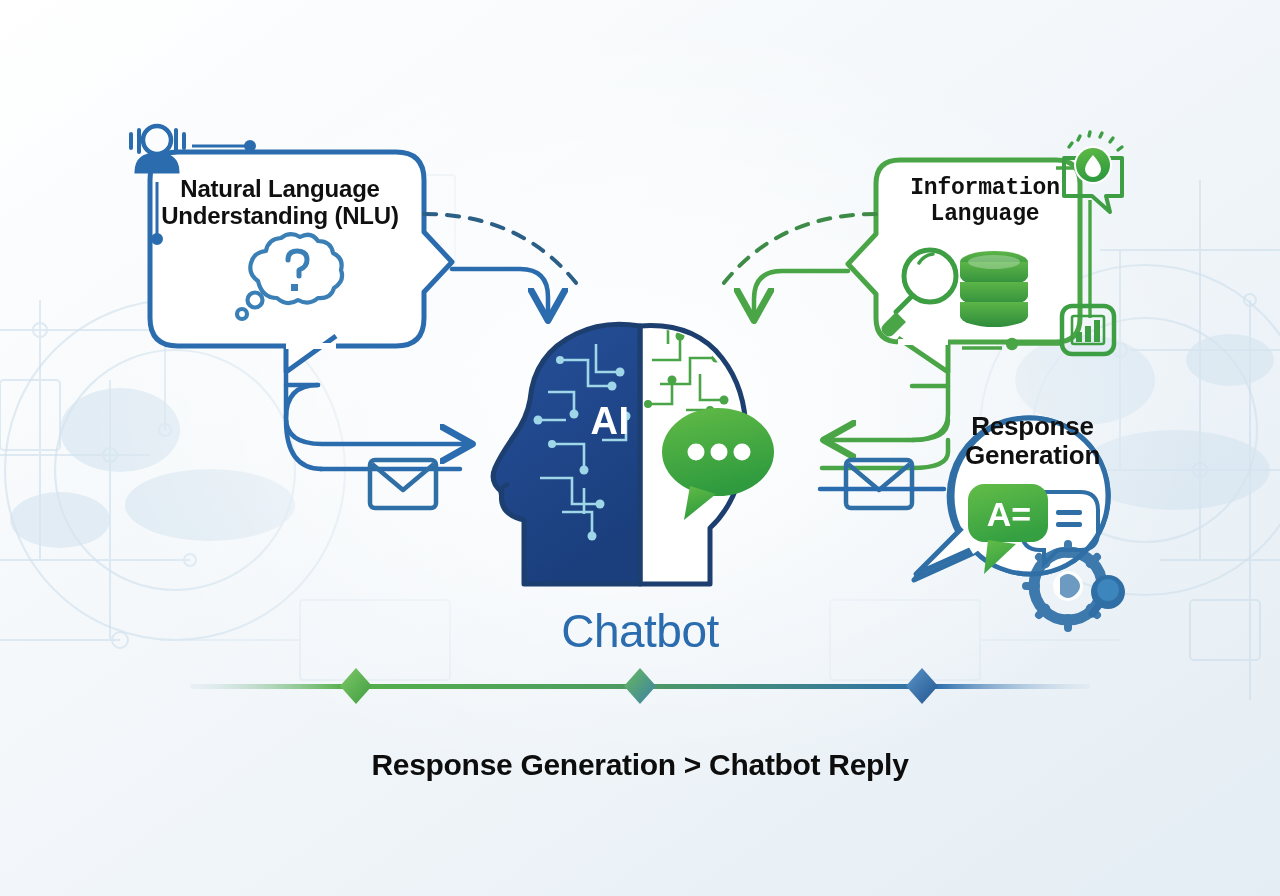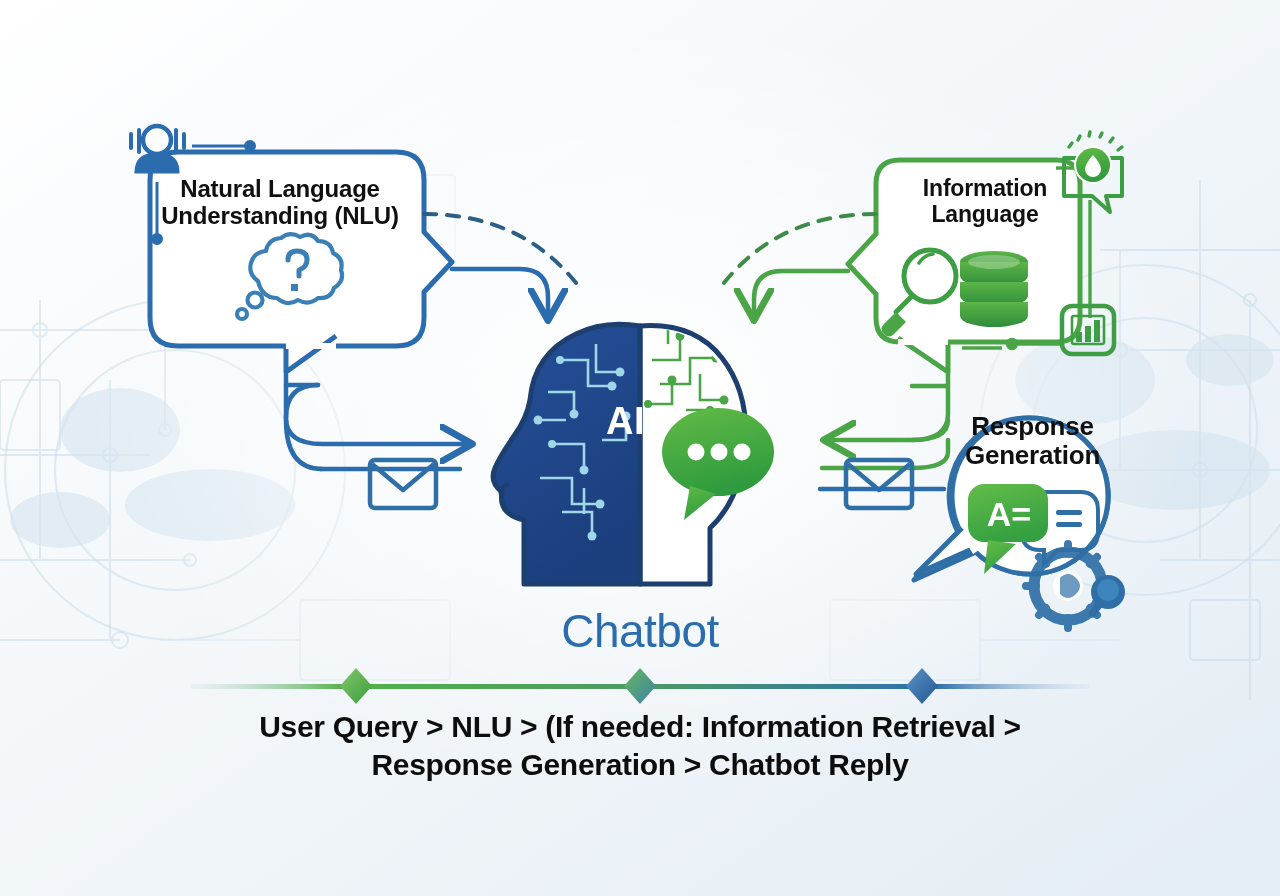--- a/index.html
+++ b/index.html
@@ -11,27 +11,27 @@
   #stage{position:relative;width:1280px;height:896px;overflow:hidden;
     background:
       radial-gradient(ellipse 900px 620px at 52% 46%, #ffffff 0%, #f7fafc 45%, #e8eff5 78%, #dde7ef 100%);
     padding-left: 14px;
   }
   #bg-svg,#fg-svg{position:absolute;left:0;top:0;width:1280px;height:896px;}
   #fg-svg{pointer-events:none;}
   .lbl{position:absolute;text-align:center;color:#101010;font-weight:700;
        letter-spacing:-0.2px;line-height:1.12;}
   #nlu-label{left:160px;top:176px;width:240px;font-size:24px;}
-  #ir-label{left:890px;top:176px;width:190px;font-size:23px;}
+  #ir-label{left:890px;top:176px;width:190px;font-size:23px;font-family:Liberation Mono, monospace;}
   #rg-label{left:950px;top:412px;width:165px;font-size:26px;}
   #chatbot-title{position:absolute;left:0;top:604px;width:1280px;text-align:center;
        font-size:46px;font-weight:400;color:#2a6cae;letter-spacing:-0.5px;}
   #caption{position:absolute;left:190px;top:708px;width:900px;text-align:center;
        font-size:30px;font-weight:700;color:#0d0d0d;line-height:1.28;letter-spacing:-0.3px;}
-  #ai-text{position:absolute;left:575px;top:400px;width:70px;text-align:right;
+  #ai-text{position:absolute;left:575px;top:400px;width:70px;text-align:center;
        font-size:38px;font-weight:800;color:#ffffff;letter-spacing:0.5px;}
   .hit{position:absolute;}
 </style>
 </head>
 <body>
 
 <div id="stage">
 
   <svg id="bg-svg" viewBox="0 0 1280 896">
     <defs>
@@ -389,20 +389,20 @@
   <div class="lbl" id="rg-label">
     <span>Response</span><br>
     <span>Generation</span>
   </div>
 
   <div id="ai-text">AI</div>
 
   <div id="chatbot-title">Chatbot</div>
 
   <div id="caption">
-    <span>User Query &gt; NLU &gt; (If needed: Information Retrieval &gt;</span><br>
+    <br>
     <span>Response Generation &gt; Chatbot Reply</span>
   </div>
 
   <div class="hit" style="left:978px;top:495px;width:62px;text-align:center;
        font-size:34px;font-weight:800;color:#ffffff;letter-spacing:0px;">A=</div>
 
 </div>
 
 </body></html>

